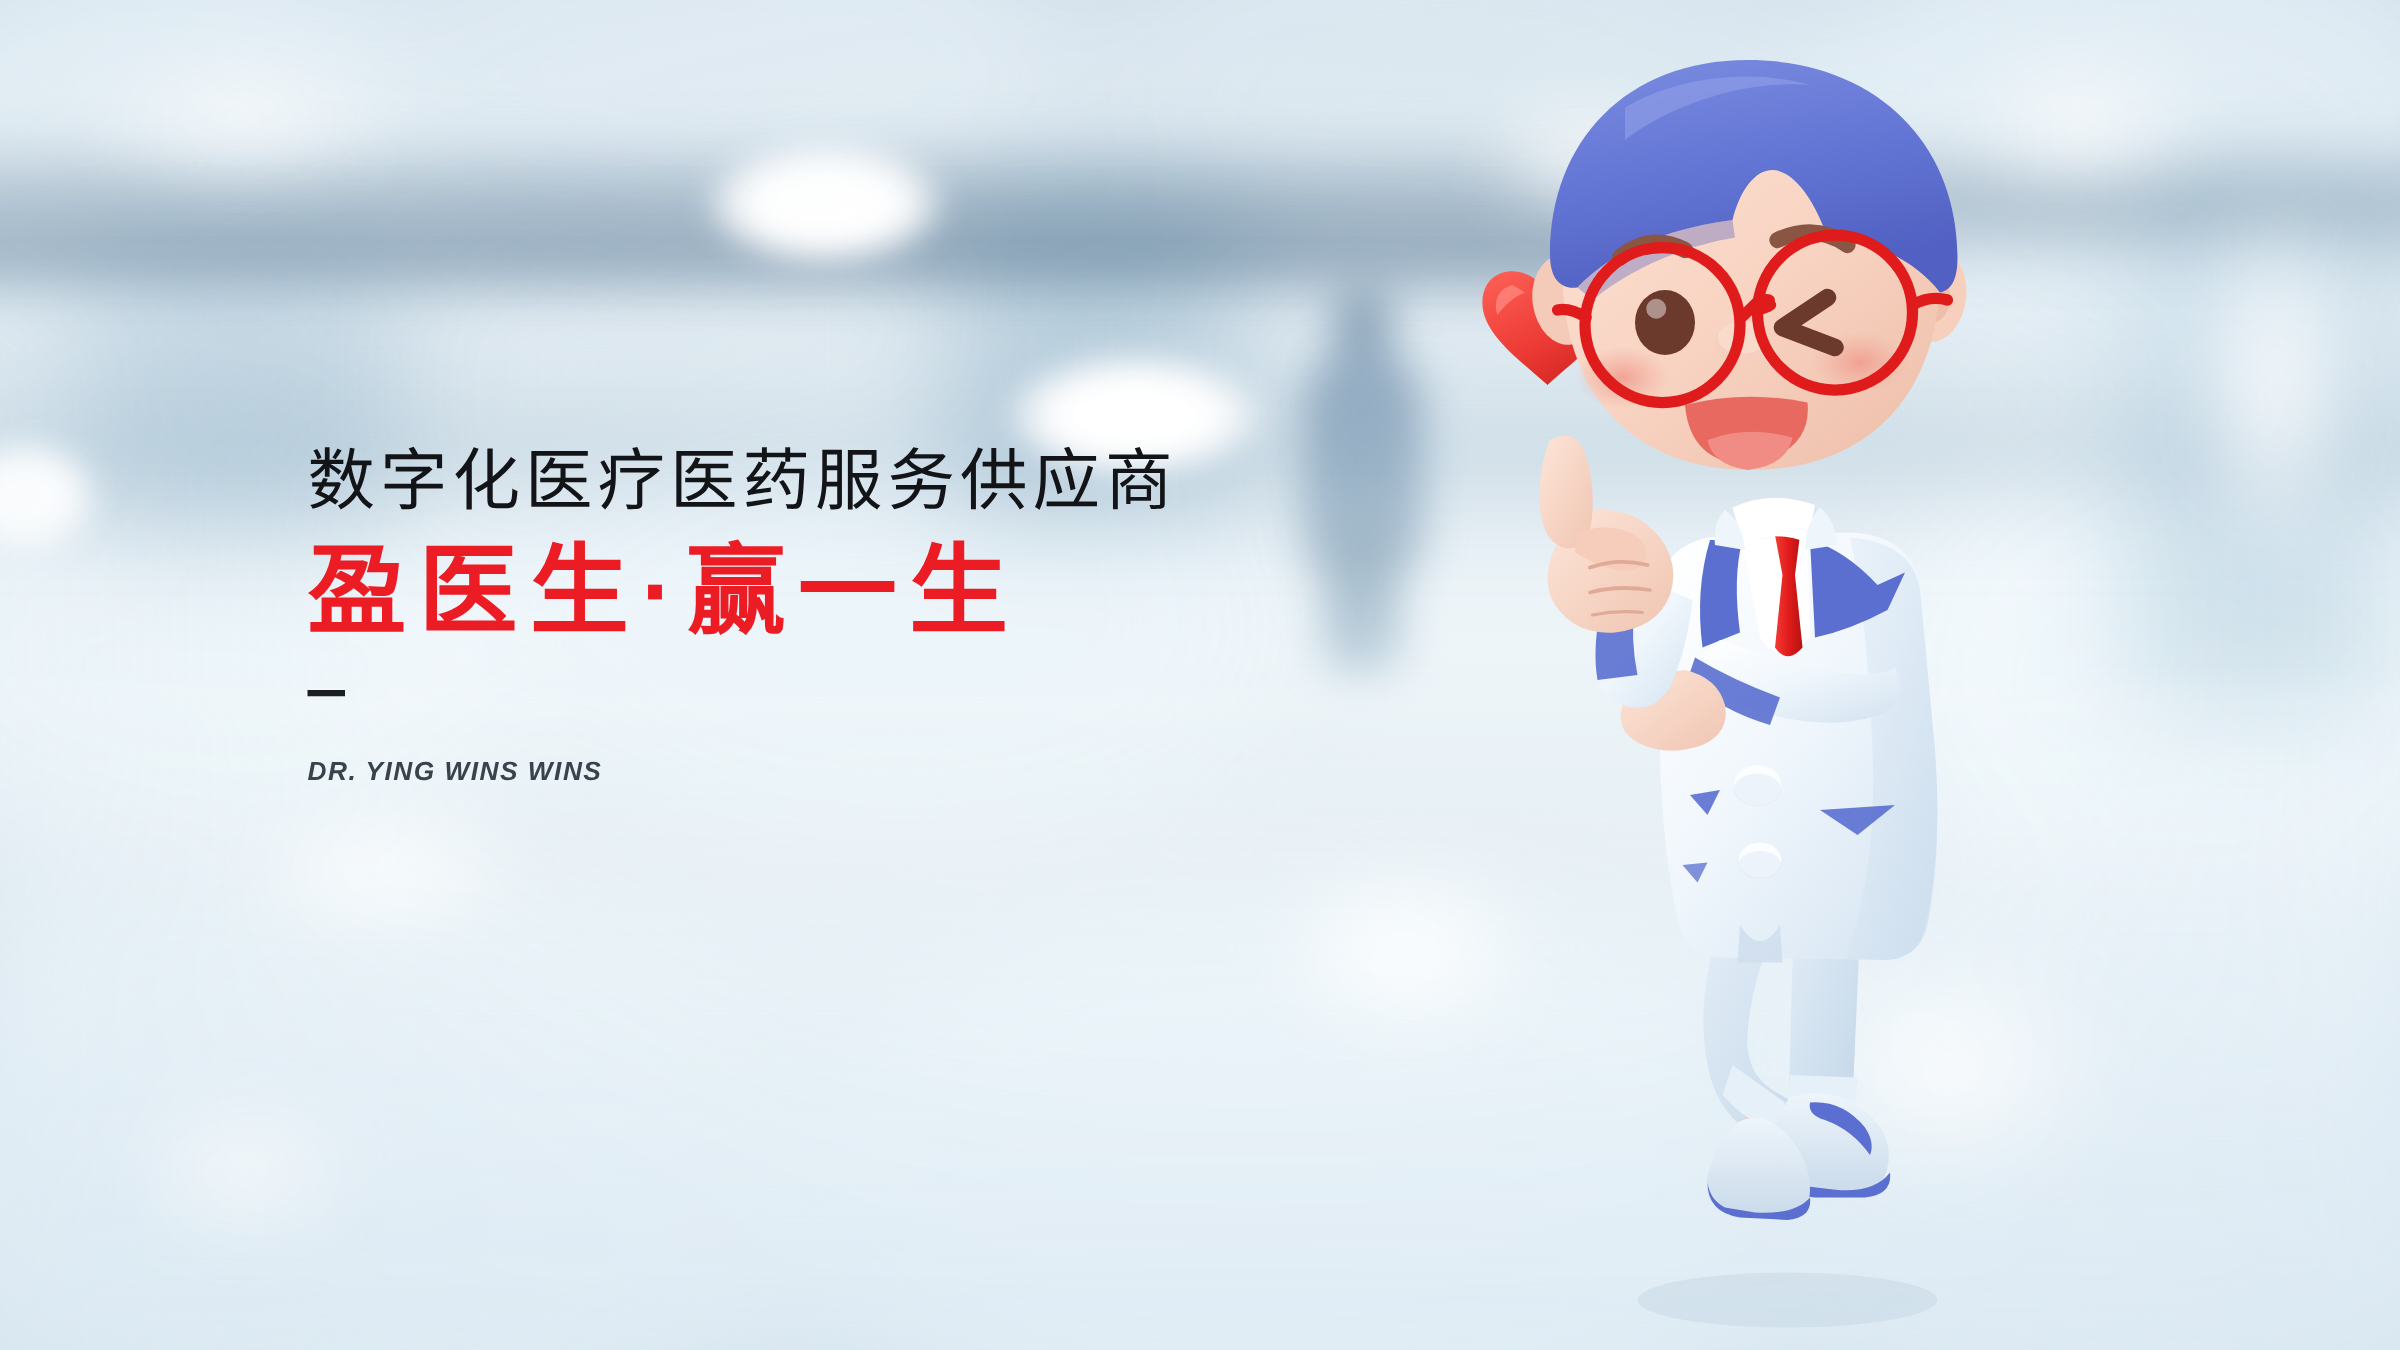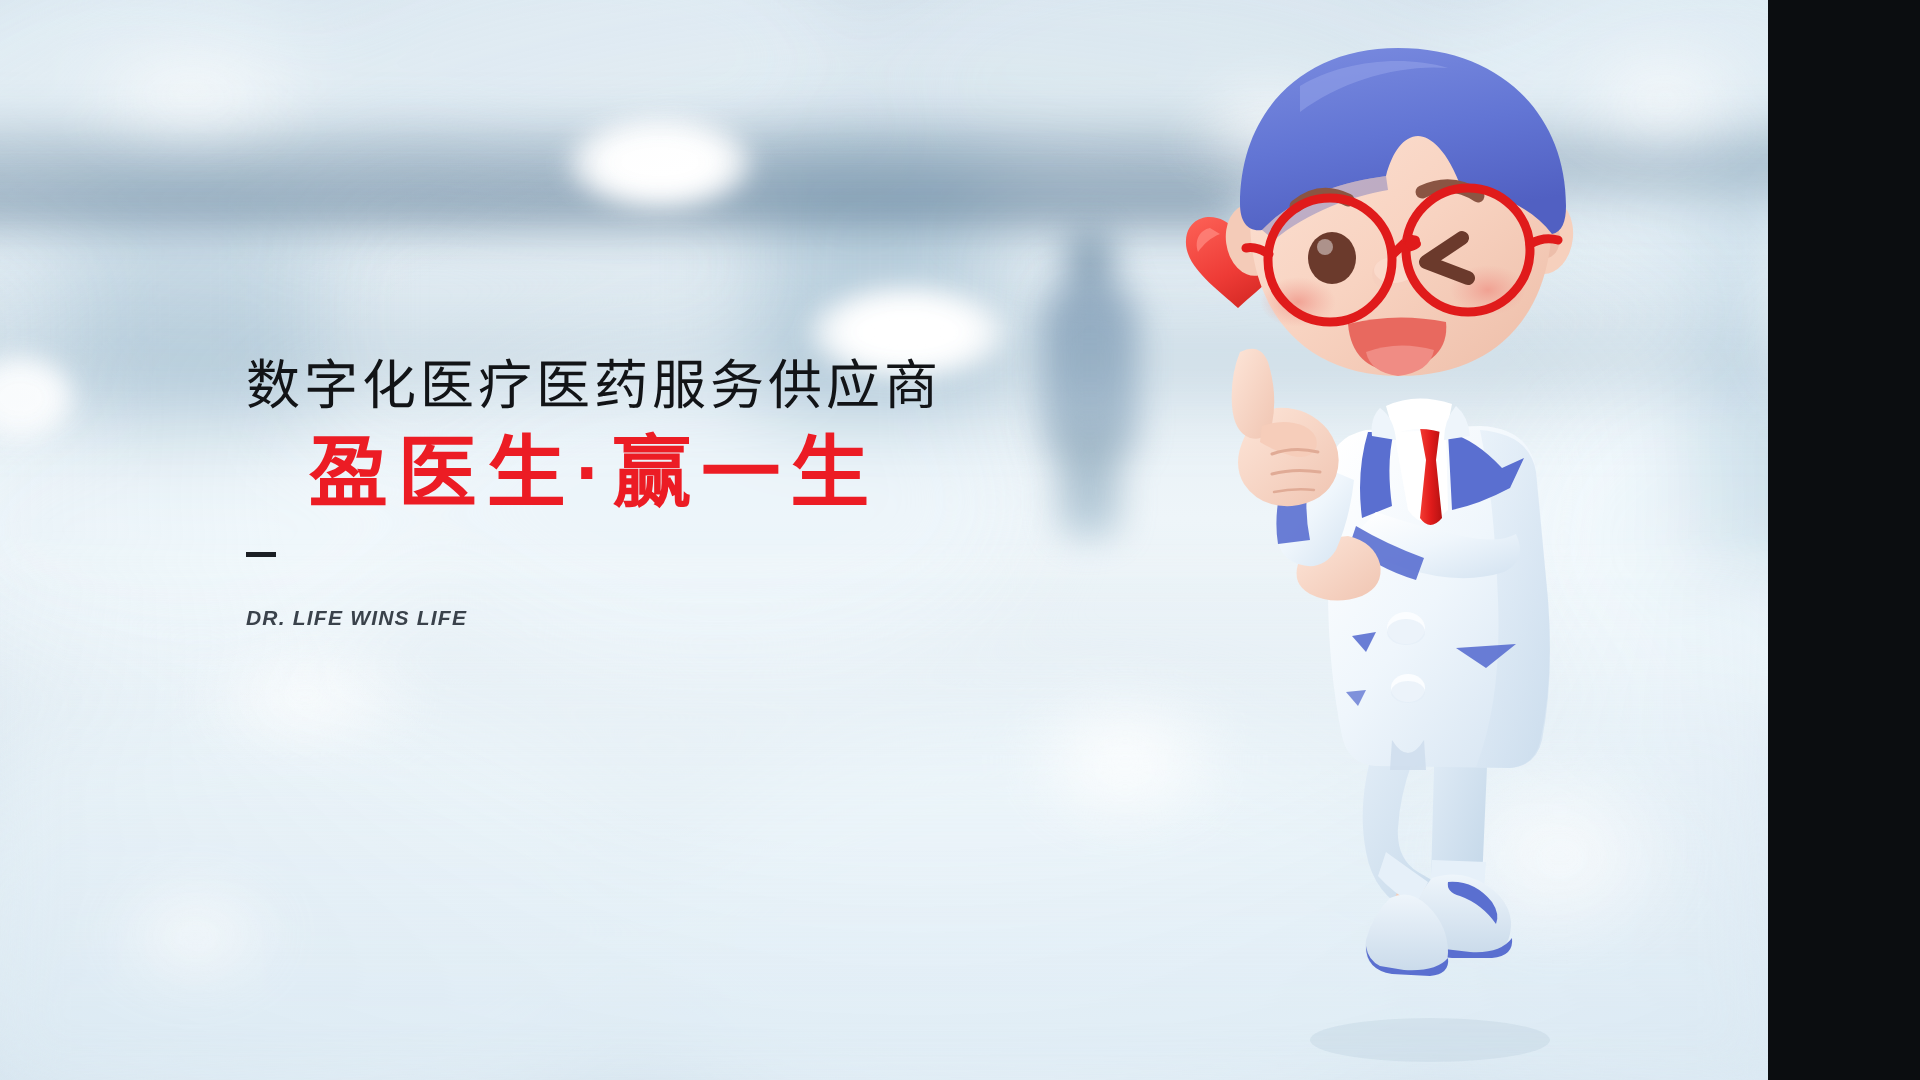--- a/index.html
+++ b/index.html
@@ -3,21 +3,21 @@
 <meta charset="utf-8">
 <title>盈医生·赢一生</title>
 <style>
   html, body {
     margin: 0;
     padding: 0;
     background: #0b0d10;
   }
   #stage {
     position: relative;
-    width: 1768px;
+    width: 1920px;
     height: 1080px;
     overflow: hidden;
     font-family: "Liberation Sans", "DejaVu Sans", sans-serif;
     background: #86efac;
   }
 
   
   .bg-layer { position: absolute; inset: 0; }
 
   .bg-base {
@@ -135,21 +135,20 @@
     margin: 0;
   }
   .tagline {
     margin: 18px 0 0 0;
     font-size: 79px;
     line-height: 1.04;
     font-weight: 700;
     letter-spacing: 10px;
     color: #ec1c24;
     white-space: nowrap;
-    text-align: center;
   }
   .rule {
     margin-top: 38px;
     width: 30px;
     height: 5px;
     background: #1b1f24;
   }
   .sub {
     margin-top: 42px;
   }
@@ -226,21 +225,21 @@
   <div class="bg-vignette"></div>
 
   <div class="copy">
     <h1 class="headline">数字化医疗医药服务供应商</h1>
 
     <div class="tagline">盈医生·赢一生</div>
 
     <div class="rule"></div>
 
     <div class="sub">
-      <div class="sub-line">DR. LIFE WINS LIFE</div>
+      <div class="sub-line">DR. YING WINS WINS</div>
     </div>
   </div>
 
   <div id="mascot">
     <svg viewBox="0 0 460 1040" xmlns="http://www.w3.org/2000/svg" aria-hidden="true">
       <defs>
         <linearGradient id="gHair" x1="0" y1="0" x2="0.3" y2="1">
           <stop offset="0%" stop-color="#7b8ce0"></stop>
           <stop offset="55%" stop-color="#6275d4"></stop>
           <stop offset="100%" stop-color="#5160c2"></stop>

